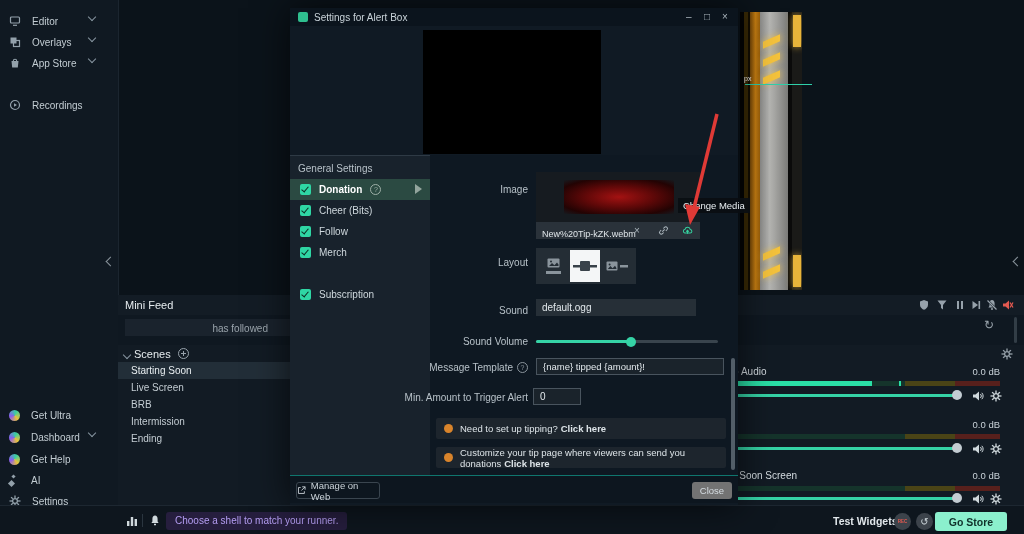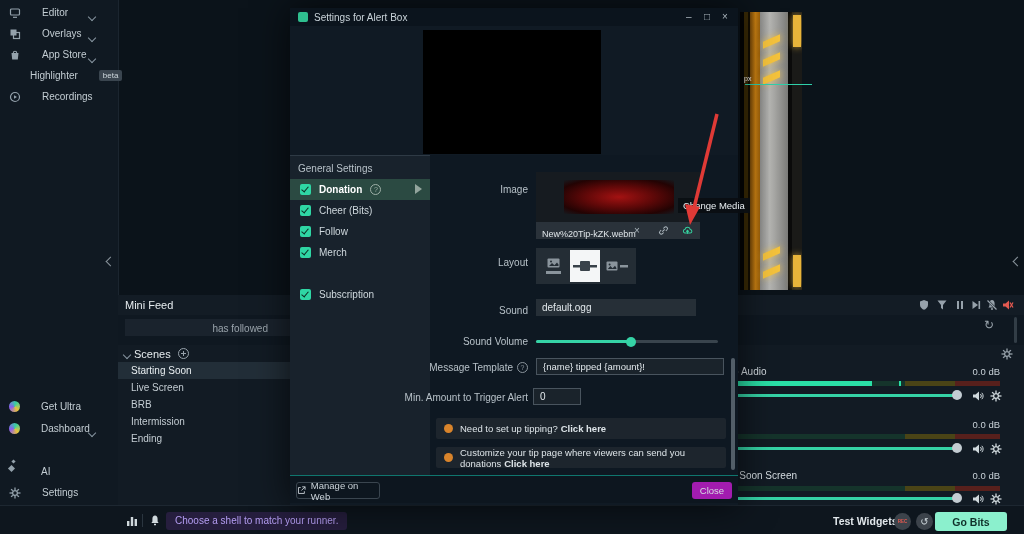--- a/index.html
+++ b/index.html
@@ -6,21 +6,21 @@
   body{
     width:1024px;height:534px;position:relative;overflow:hidden;
     background:#0b131a;color:#cfd8dd;
     font-family:"Liberation Sans",sans-serif;font-size:10px;
   }
   .abs{position:absolute}
   svg{display:block}
 
   
   #sidebar{left:0;top:0;width:118px;height:505px;background:#101922;border-right:1px solid #1b252f;position:absolute}
-  .side-item{position:absolute;left:0;width:118px;height:20px;display:flex;align-items:flex-start;gap:21px;padding-left:9px;box-sizing:border-box;color:#c3cdd3;font-size:10px;cursor:pointer}
+  .side-item{position:absolute;left:0;width:118px;height:20px;display:flex;align-items:flex-end;gap:11px;padding-left:9px;box-sizing:border-box;color:#c3cdd3;font-size:10px;cursor:pointer}
   .chev{width:5px;height:5px;border-right:1.4px solid #8795a0;border-bottom:1.4px solid #8795a0;transform:rotate(45deg);position:absolute;right:23px;top:7px}
   .beta{background:#3a454f;color:#cfd8dd;font-size:8px;padding:1px 4px;border-radius:2px}
   .orb{width:11px;height:11px;border-radius:50%;background:conic-gradient(from 20deg,#35d0a0,#e8c23a,#8a5cf0,#35d0a0)}
   .diam{width:5px;height:5px;background:#93a1ab;transform:rotate(45deg)}
   .diam.small{width:3px;height:3px;margin-left:-2px;margin-top:-6px}
 
   
   #overlay-art{left:740px;top:12px;width:62px;height:278px;background:#050505;overflow:hidden;position:absolute}
   .oa{position:absolute}
   .glowbar{position:absolute;background:#f5c33c;box-shadow:0 0 7px rgba(245,195,60,.8);transform:skewY(-24deg)}
@@ -62,21 +62,21 @@
   .m-label{position:absolute;width:238px;text-align:right;color:#b7c1c8;font-size:10px;box-sizing:border-box;padding-right:0}
   .m-input{position:absolute;background:#262f37;border:none;color:#e2e8ec;font-size:10px;font-family:"Liberation Sans",sans-serif;padding:0 6px;box-sizing:border-box}
   .m-input.bordered{background:#1a232b;border:1px solid #49545e}
   .notice{position:absolute;left:436px;width:290px;height:21px;background:#1d252d;border-radius:2px;display:flex;align-items:center;gap:7px;padding-left:8px;box-sizing:border-box;color:#dde4e8;font-size:9.5px;cursor:pointer}
   .notice .dot{width:9px;height:9px;border-radius:50%;background:#d9842b;flex:none}
   .notice b{margin-left:3px}
   .lay-btn{width:30px;height:32px;background:#242d35;display:flex;flex-direction:column;align-items:center;justify-content:center;gap:3px;cursor:pointer}
   .lay-btn.sel{background:#f4f6f7}
   #modal-footer{position:absolute;left:0;top:467px;width:448px;height:27px;background:#0d161f;border-top:1px solid #0f766e}
   .ghost-btn{position:absolute;height:17px;border:1px solid #3a454f;border-radius:3px;color:#ccd4da;font-size:9.5px;display:flex;align-items:center;justify-content:center;gap:5px;cursor:pointer;box-sizing:border-box}
-  #close-btn{position:absolute;left:402px;top:6px;width:40px;height:17px;background:#a21caf;border-radius:3px;color:#d6dde2;font-size:9.5px;display:flex;align-items:center;justify-content:center;cursor:pointer}
+  #close-btn{position:absolute;left:402px;top:6px;width:40px;height:17px;background:#737373;border-radius:3px;color:#d6dde2;font-size:9.5px;display:flex;align-items:center;justify-content:center;cursor:pointer}
   .chev-left{width:6px;height:6px;border-left:1.6px solid #8a949c;border-bottom:1.6px solid #8a949c;transform:rotate(45deg);position:absolute;cursor:pointer}
 </style>
 </head>
 <body>
 
 <div id="sidebar">
   <div class="side-item" style="top:7px">
     <svg class="feed-icon" width="11" height="11" viewBox="0 0 12 12">
         <rect x="1.5" y="2" width="9" height="6" rx="1" fill="none" stroke="#93a1ab" stroke-width="1.2"></rect>
         <path d="M4 10.3h4" stroke="#93a1ab" stroke-width="1.2"></path>
@@ -93,45 +93,40 @@
     <span class="chev"></span>
   </div>
   <div class="side-item" style="top:49px">
     <svg class="feed-icon" width="11" height="11" viewBox="0 0 12 12">
         <path d="M2.5 4h7l-.7 6.5H3.2z" fill="#93a1ab"></path>
         <path d="M4.3 4a1.7 1.7 0 013.4 0" fill="none" stroke="#93a1ab" stroke-width="1.1"></path>
       </svg>
     <span>App Store</span>
     <span class="chev"></span>
   </div>
-  <div class="side-item" style="top:70px">
-    <svg class="feed-icon" width="11" height="11" viewBox="0 0 12 12">
-        <rect x="1.5" y="2.5" width="9" height="7" rx="1" fill="#93a1ab"></rect>
-        <rect x="3" y="4" width="2" height="4" fill="#101922"></rect>
-        <rect x="6.5" y="4" width="2" height="4" fill="#101922"></rect>
-      </svg>
-    <span>Highlighter</span>
-    <span class="beta">beta</span>
-  </div>
   <div class="side-item" style="top:91px">
     <svg class="feed-icon" width="11" height="11" viewBox="0 0 12 12">
         <circle cx="6" cy="6" r="4.5" fill="none" stroke="#93a1ab" stroke-width="1.2"></circle>
         <path d="M5 4.2l3 1.8-3 1.8z" fill="#93a1ab"></path>
       </svg>
     <span>Recordings</span>
   </div>
 
   <div class="side-item" style="top:401px">
     <span class="orb"></span>
     <span>Get Ultra</span>
   </div>
   <div class="side-item" style="top:423px">
     <span class="orb"></span>
     <span>Dashboard</span>
     <span class="chev"></span>
+  </div>
+  <div class="side-item" style="top:445px">
+    <span class="orb"></span>
+    <span>Get Help</span>
   </div>
   <div class="side-item" style="top:466px">
     <span style="display:inline-flex;width:11px">
         <span class="diam"></span>
         <span class="diam small"></span>
       </span>
     <span>AI</span>
   </div>
   <div class="side-item" style="top:487px">
     <svg class="feed-icon" width="11" height="11" viewBox="0 0 12 12">
@@ -333,21 +328,21 @@
     </svg>
   <div id="promo-pill">Choose a shell to match your runner.</div>
 
   <span class="abs" style="left:833px;top:9px;color:#e2e8ec;font-weight:bold;font-size:10.5px">Test Widgets</span>
   <div class="round-btn" style="left:894px;top:7px">
       <span style="color:#e25950;font-size:4.5px;font-weight:bold">REC</span>
     </div>
   <div class="round-btn" style="left:916px;top:7px">
       <span style="color:#cfd8dc;font-size:10px">↺</span>
     </div>
-  <div id="go-live">Go Bits</div>
+  <div id="go-live">Go Store</div>
 </div>
 
 <div id="modal">
   <div id="modal-titlebar">
     <span class="abs" style="left:8px;top:4px;width:10px;height:10px;border-radius:2px;background:#2fbf8f"></span>
     <span class="abs" style="left:24px;top:4px;color:#c9d3d9;font-size:10px">Settings for Alert Box</span>
     <span class="win-ctl abs" style="left:396px;top:0">–</span>
     <span class="win-ctl abs" style="left:414px;top:0">□</span>
     <span class="win-ctl abs" style="left:432px;top:0">×</span>
   </div>

